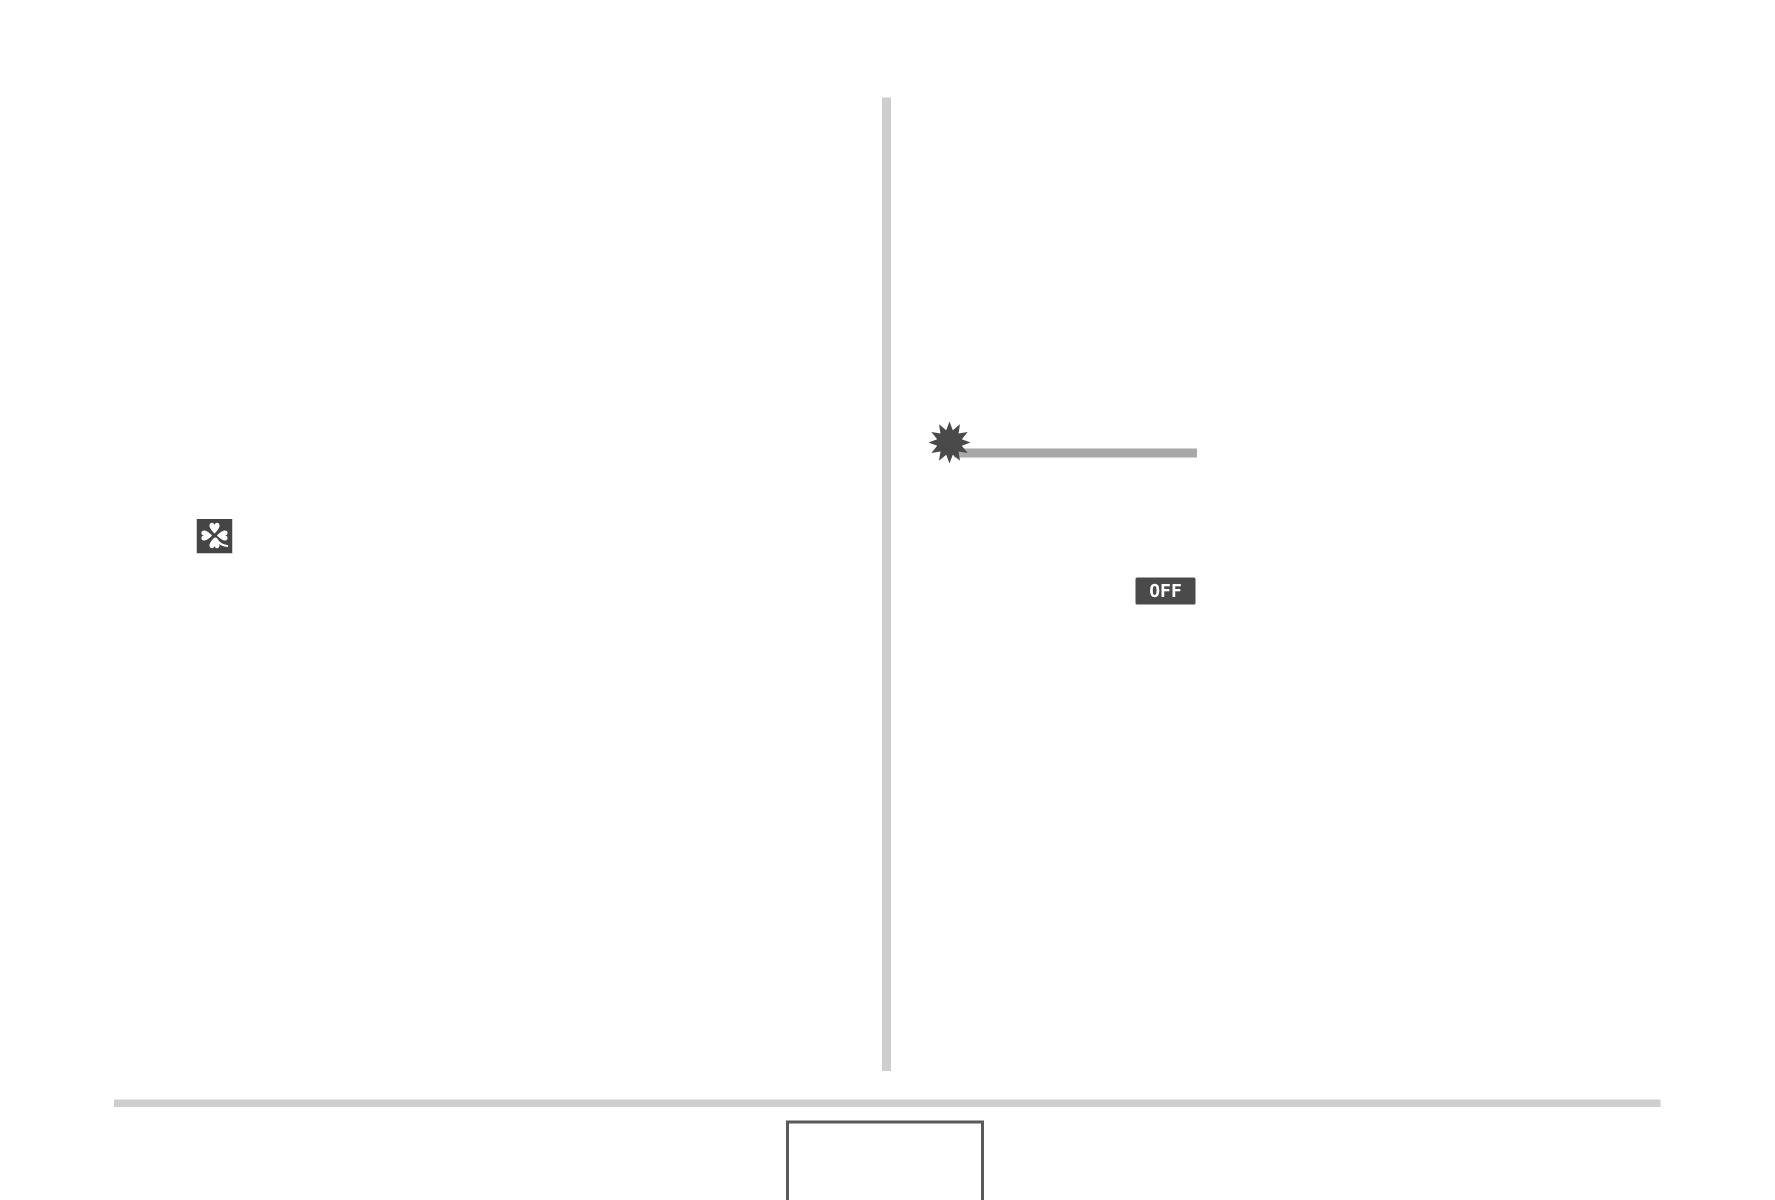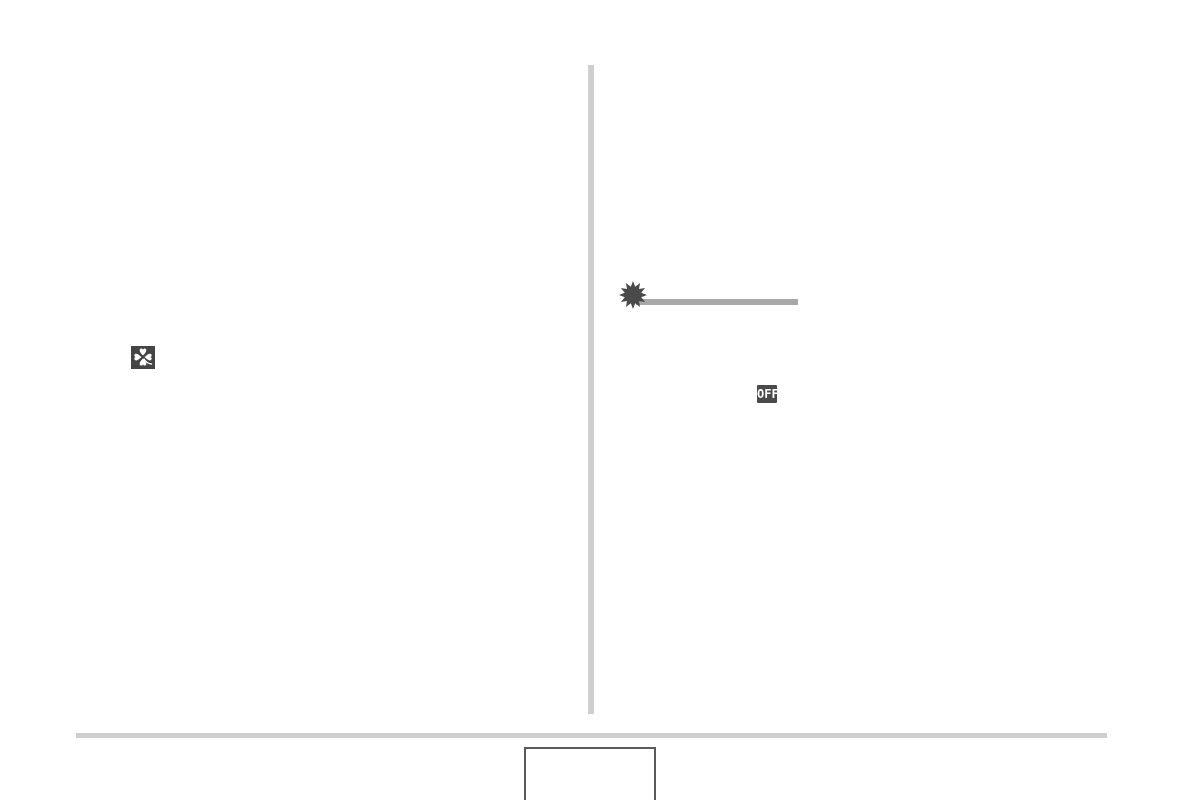--- a/index.html
+++ b/index.html
@@ -48,21 +48,21 @@
     top: 281px;
     width: 28px;
     height: 28px;
     z-index: 2;
   }
   
   .off-badge {
     position: absolute;
     left: 757px;
     top: 385px;
-    width: 20px;
+    width: 40px;
     height: 18px;
     background: #4a4a4a;
     color: #ffffff;
     font-family: "DejaVu Sans Mono", monospace;
     font-size: 12px;
     font-weight: bold;
     line-height: 18px;
     text-align: center;
     letter-spacing: 0px;
     border-radius: 1px;

